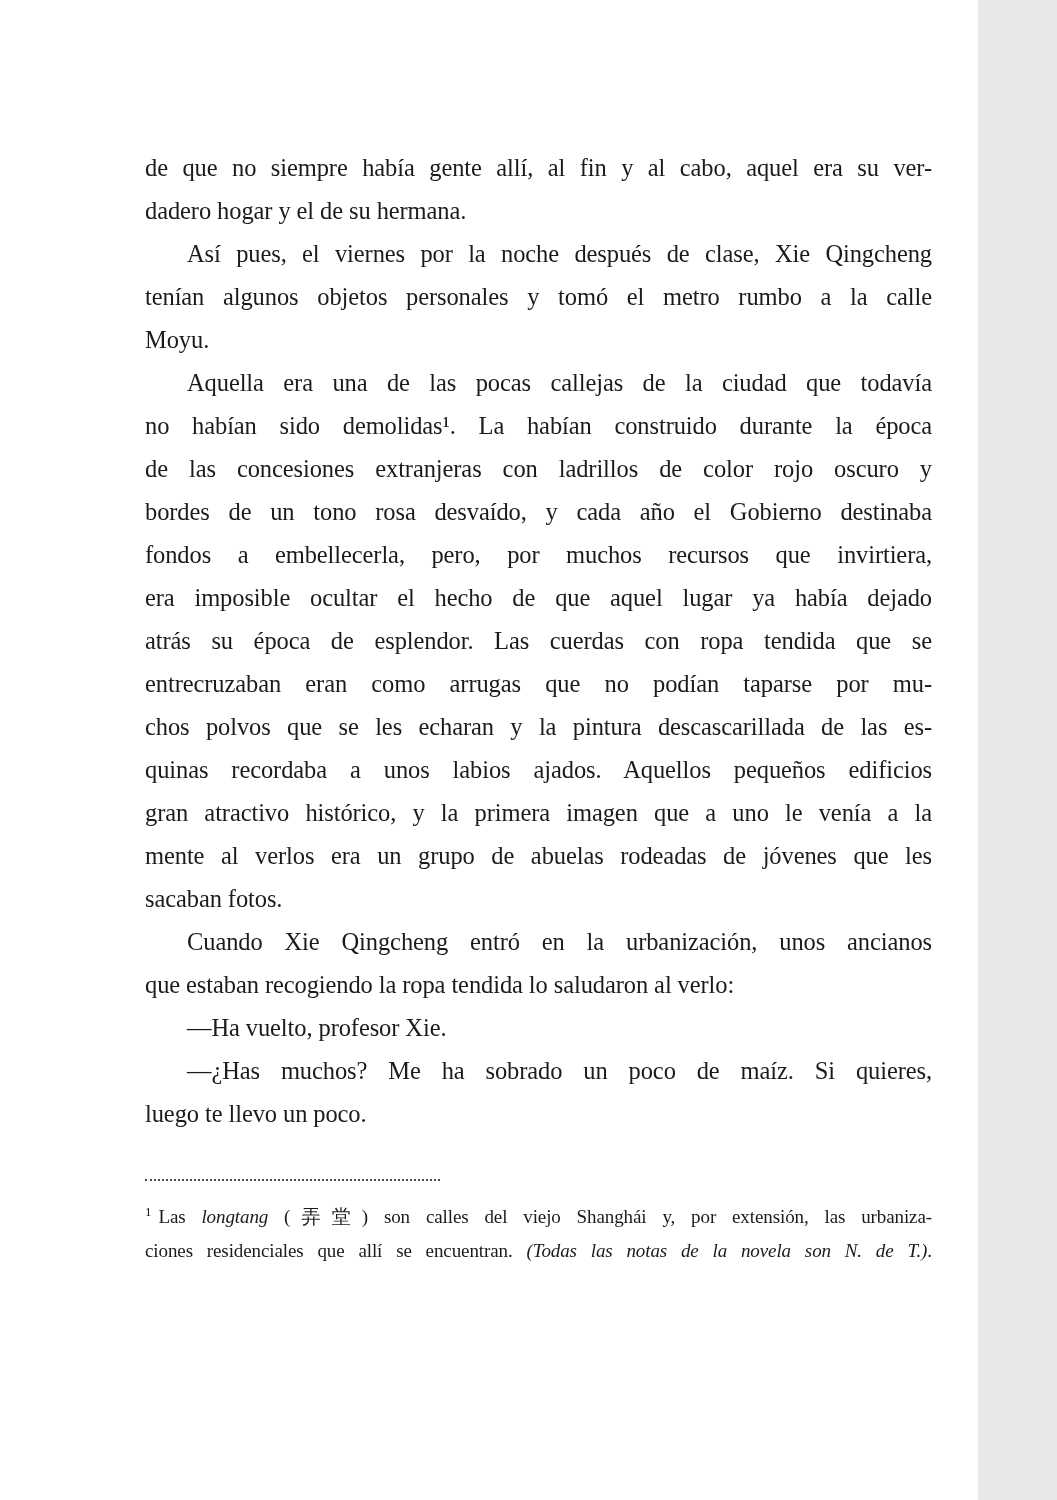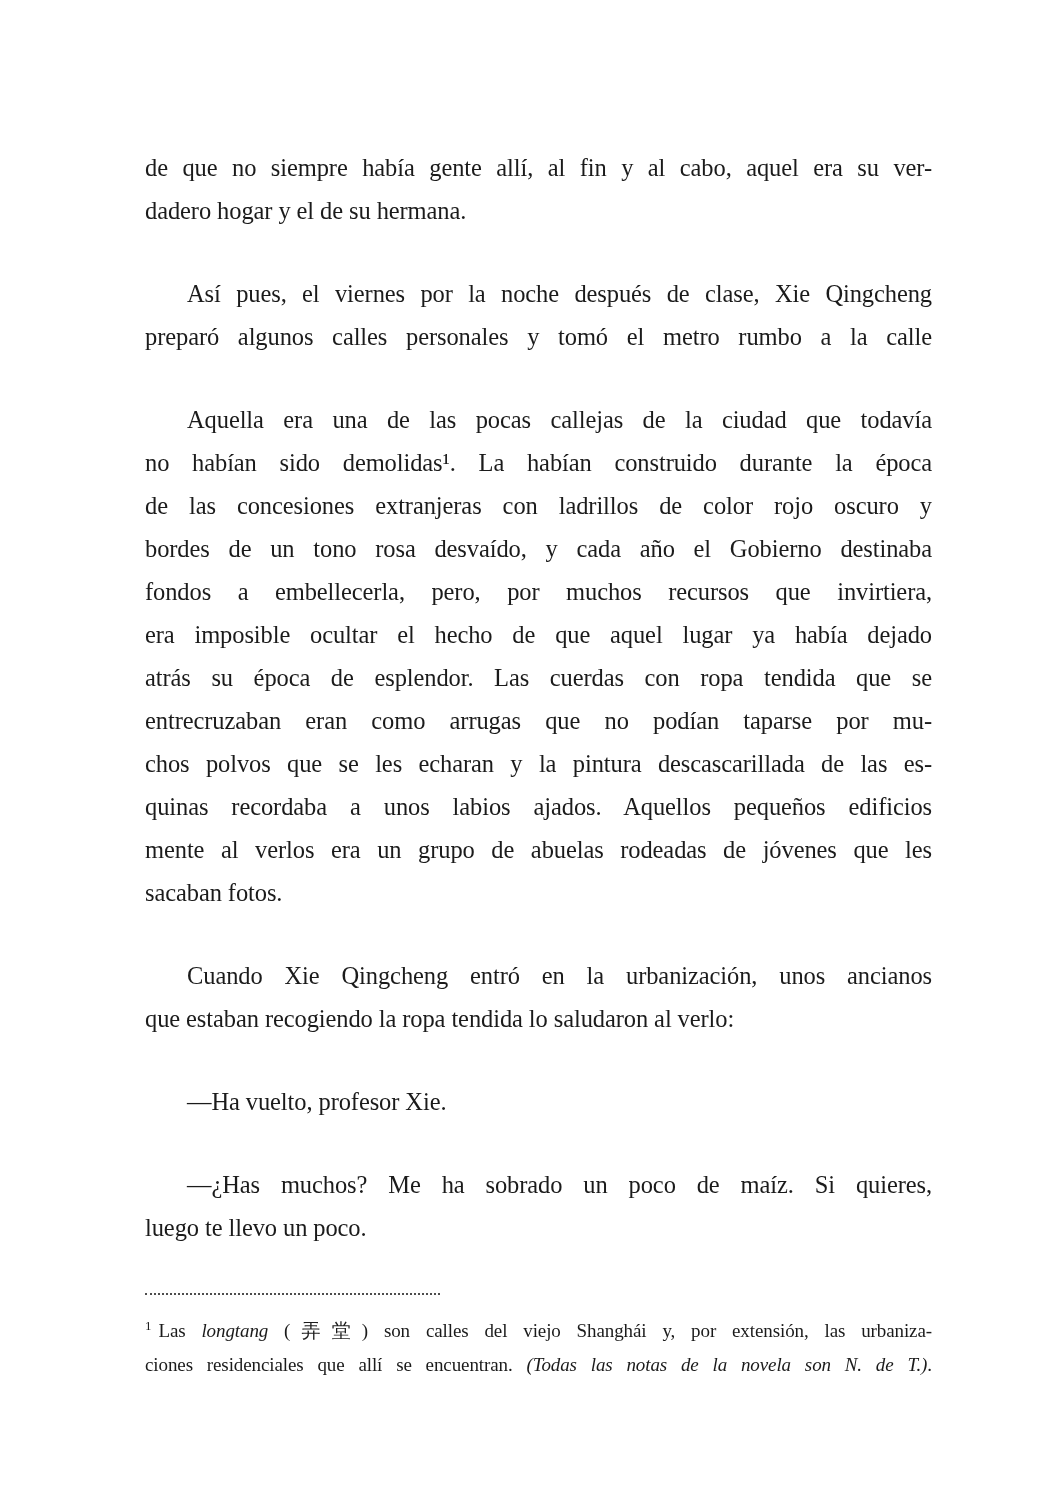--- a/index.html
+++ b/index.html
@@ -1,18 +1,18 @@
 <!DOCTYPE html>
 <html><head>
 <meta charset="utf-8">
 <style>
   html,body{margin:0;padding:0;background:#e8e8e8;}
   .page{
     position:relative;
-    width:1057px;height:1500px;
+    width:978px;height:1500px;
     background:#ffffff;
     font-family:"Liberation Serif","DejaVu Serif",serif;
     color:#1b1b1b;
     overflow:hidden;
   }
   .content{
     position:absolute;
     left:145px;top:146px;
     width:787px;
   }
@@ -24,21 +24,20 @@
   .line{
     text-align:justify;
     text-align-last:justify;
     min-height:43px;
   }
   .line.last{
     text-align-last:left;
   }
   .line.indent{
     text-indent:42px;
-    margin-top:40px;
   }
   .footnote-sep{
     margin-top:44px;
     width:295px;
     height:0;
     border-top:2px dotted #4d4d4d;
   }
   .footnote{
     margin-top:19px;
     font-size:19px;
@@ -64,34 +63,36 @@
 
     <div class="bodytext">
 
       <div class="paragraph">
         <div class="line">de que no siempre había gente allí, al fin y al cabo, aquel era su ver-</div>
         <div class="line last">dadero hogar y el de su hermana.</div>
       </div>
 
       <div class="paragraph">
         <div class="line indent">Así pues, el viernes por la noche después de clase, Xie Qingcheng</div>
-        <div class="line">preparó algunos calles personales y tomó el metro rumbo a la calle</div>
+        <div class="line">tenían algunos objetos personales y tomó el metro rumbo a la calle</div>
+        <div class="line last">Moyu.</div>
       </div>
 
       <div class="paragraph">
         <div class="line indent">Aquella era una de las pocas callejas de la ciudad que todavía</div>
         <div class="line">no habían sido demolidas¹. La habían construido durante la época</div>
         <div class="line">de las concesiones extranjeras con ladrillos de color rojo oscuro y</div>
         <div class="line">bordes de un tono rosa desvaído, y cada año el Gobierno destinaba</div>
         <div class="line">fondos a embellecerla, pero, por muchos recursos que invirtiera,</div>
         <div class="line">era imposible ocultar el hecho de que aquel lugar ya había dejado</div>
         <div class="line">atrás su época de esplendor. Las cuerdas con ropa tendida que se</div>
         <div class="line">entrecruzaban eran como arrugas que no podían taparse por mu-</div>
         <div class="line">chos polvos que se les echaran y la pintura descascarillada de las es-</div>
         <div class="line">quinas recordaba a unos labios ajados. Aquellos pequeños edificios</div>
+        <div class="line">gran atractivo histórico, y la primera imagen que a uno le venía a la</div>
         <div class="line">mente al verlos era un grupo de abuelas rodeadas de jóvenes que les</div>
         <div class="line last">sacaban fotos.</div>
       </div>
 
       <div class="paragraph">
         <div class="line indent">Cuando Xie Qingcheng entró en la urbanización, unos ancianos</div>
         <div class="line last">que estaban recogiendo la ropa tendida lo saludaron al verlo:</div>
       </div>
 
       <div class="paragraph">

